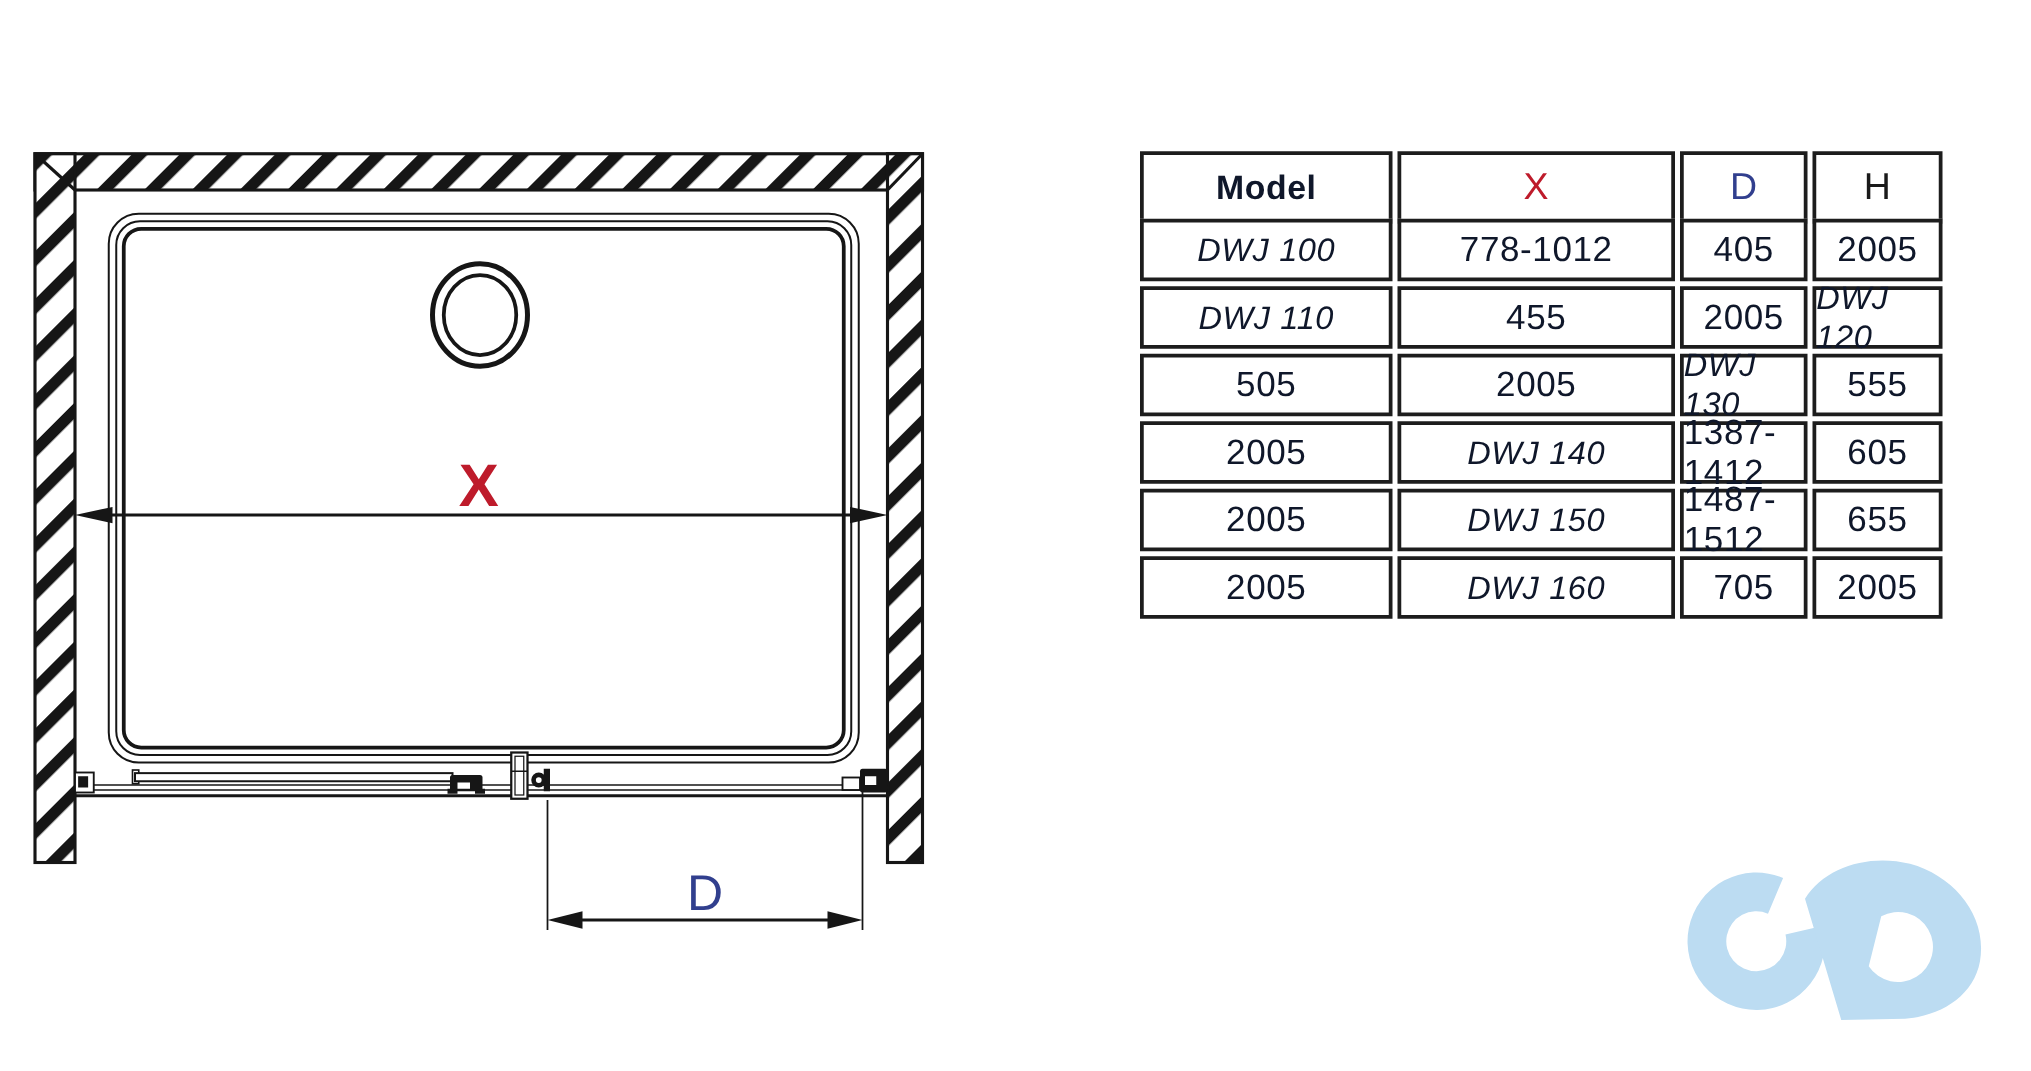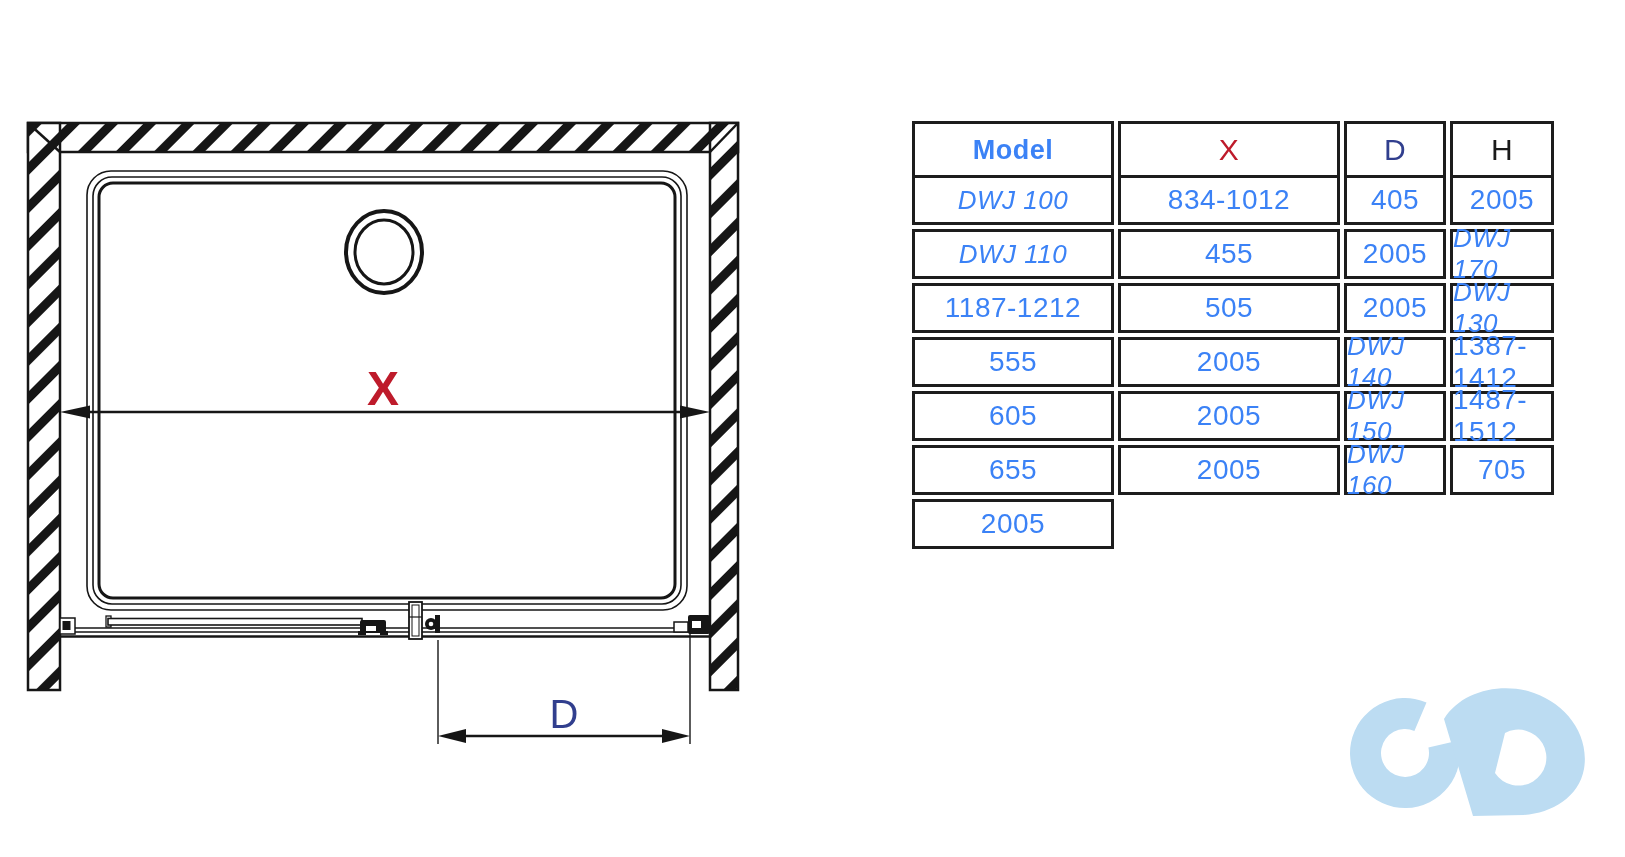--- a/index.html
+++ b/index.html
@@ -13,21 +13,21 @@
     position:absolute;left:912px;top:121px;
     display:grid;
     grid-template-columns:202px 222px 102px 104px;
     grid-auto-rows:50px;
     gap:4px;
   }
   .spec-table .cell{
     border:3px solid #1d1d1d;
     background:#ffffff;
     display:flex;align-items:center;justify-content:center;
-    font-size:28px;color:#3b82f6;
+    font-size:28px;color:#0f172a;
     letter-spacing:0.5px;
   }
   .spec-table .cell.header{height:52px;}
   .spec-table .h-model{font-weight:bold;font-size:27px;}
   .spec-table .h-x{color:#be1b2b;font-size:30px;}
   .spec-table .h-d{color:#313f8e;font-size:30px;}
   .spec-table .h-h{color:#1a1a1a;font-size:30px;font-weight:300;}
   .spec-table .model-cell{font-weight:normal;font-style:italic;font-size:26px;}
 
   
@@ -118,30 +118,29 @@
   </g>
 </svg>
 
 <div class="spec-table">
   <div class="cell header h-model">Model</div>
   <div class="cell header h-x">X</div>
   <div class="cell header h-d">D</div>
   <div class="cell header h-h">H</div>
 
   <div class="cell model-cell">DWJ 100</div>
-  <div class="cell">834-1012</div>
+  <div class="cell">778-1012</div>
   <div class="cell">405</div>
   <div class="cell">2005</div>
 
   <div class="cell model-cell">DWJ 110</div>
   <div class="cell">455</div>
   <div class="cell">2005</div>
 
-  <div class="cell model-cell">DWJ 170</div>
-  <div class="cell">1187-1212</div>
+  <div class="cell model-cell">DWJ 120</div>
   <div class="cell">505</div>
   <div class="cell">2005</div>
 
   <div class="cell model-cell">DWJ 130</div>
   <div class="cell">555</div>
   <div class="cell">2005</div>
 
   <div class="cell model-cell">DWJ 140</div>
   <div class="cell">1387-1412</div>
   <div class="cell">605</div>

